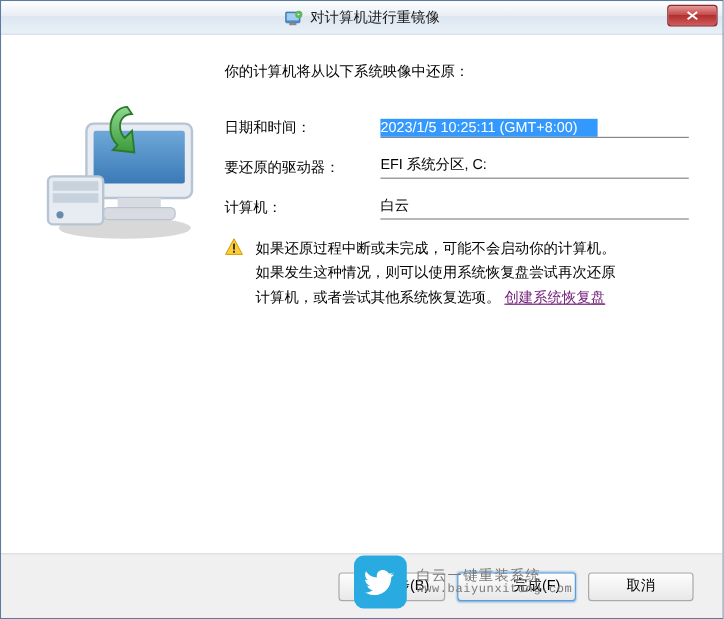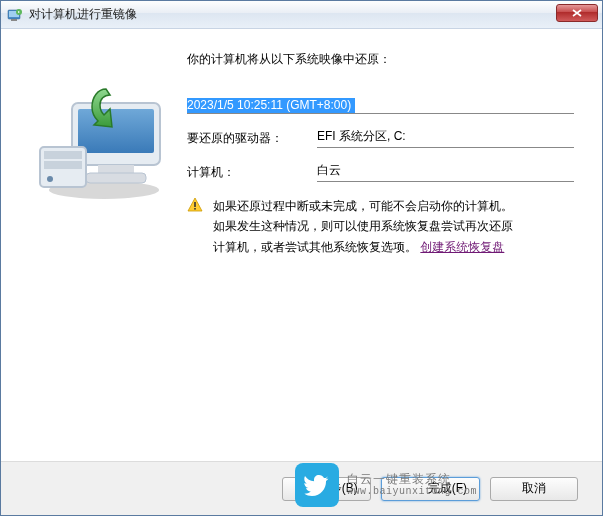--- a/index.html
+++ b/index.html
@@ -21,20 +21,21 @@
       flex-direction: column;
     }
     .titlebar {
       height: 28px;
       background: linear-gradient(#fdfefe, #e9eef5 45%, #dde6f1 46%, #e9f0f8);
       border-bottom: 1px solid #c8d4e4;
       display: flex;
       align-items: center;
       padding: 0 6px;
       position: relative;
+      justify-content: center;
     }
     .titlebar .app-icon {
       width: 16px; height: 16px;
       margin-right: 6px;
       display: flex; align-items: center; justify-content: center;
     }
     .titlebar .title { color: #1a1a1a; font-size: 12px; }
     .close-btn {
       position: absolute; right: 4px; top: 3px;
       width: 42px; height: 18px;
@@ -80,21 +81,21 @@
       padding-bottom: 2px;
     }
     .value-wrap {
       flex: 1;
       border-bottom: 1px solid #888;
       display: flex;
     }
     .value-wrap .sel {
       background: #3399ff;
       color: #fff;
-      padding: 0 4px 1px 0;
+      padding: 0 17px 1px 0;
     }
     .warning-block {
       display: flex;
       gap: 10px;
       padding-right: 20px;
     }
     .warn-icon {
       width: 16px; height: 16px;
       flex-shrink: 0;
       margin-top: 1px;
@@ -203,20 +204,21 @@
           <g transform="translate(56,-2)">
             <path d="M16 6 C 8 6 2 14 2 24 C 2 30 4 34 8 38 L 4 42 L 22 44 L 20 26 L 14 32 C 11 29 10 26 10 22 C 10 16 14 12 20 12 Z" fill="url(#arrowGrad)" stroke="#2a7a2a" stroke-width="1.5"></path>
           </g>
         </svg>
       </div>
 
       <div class="right-col">
         <div class="intro">你的计算机将从以下系统映像中还原：</div>
 
         <div class="info-row">
+          <div class="info-label">日期和时间：</div>
           <div class="value-wrap">
             <span class="sel">2023/1/5 10:25:11 (GMT+8:00)</span>
           </div>
         </div>
 
         <div class="info-row">
           <div class="info-label">要还原的驱动器：</div>
           <div class="info-value">EFI 系统分区, C:</div>
         </div>
 

